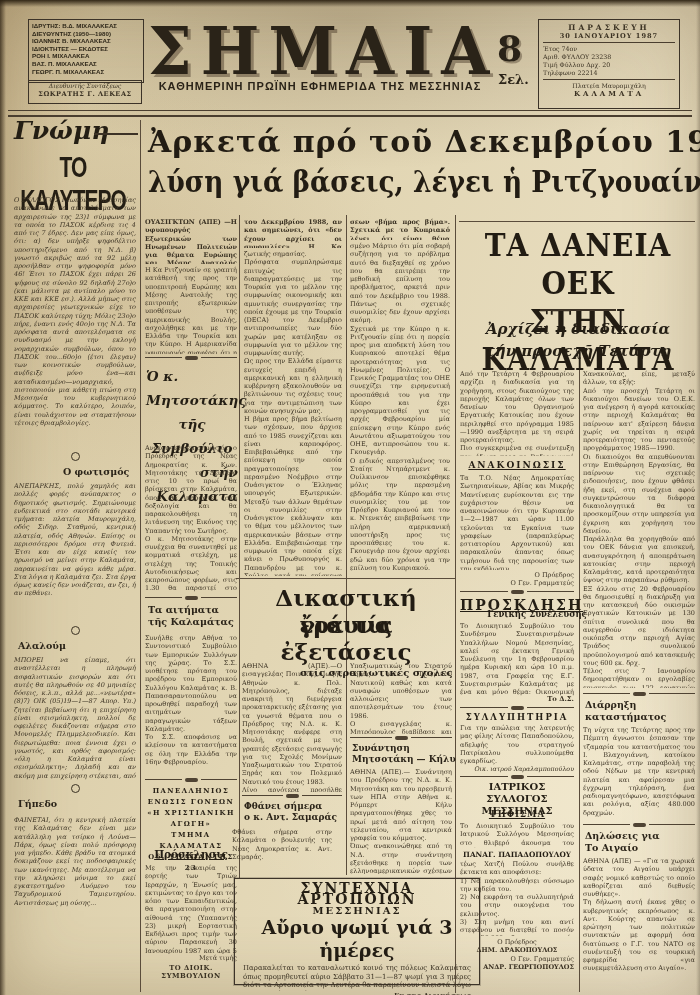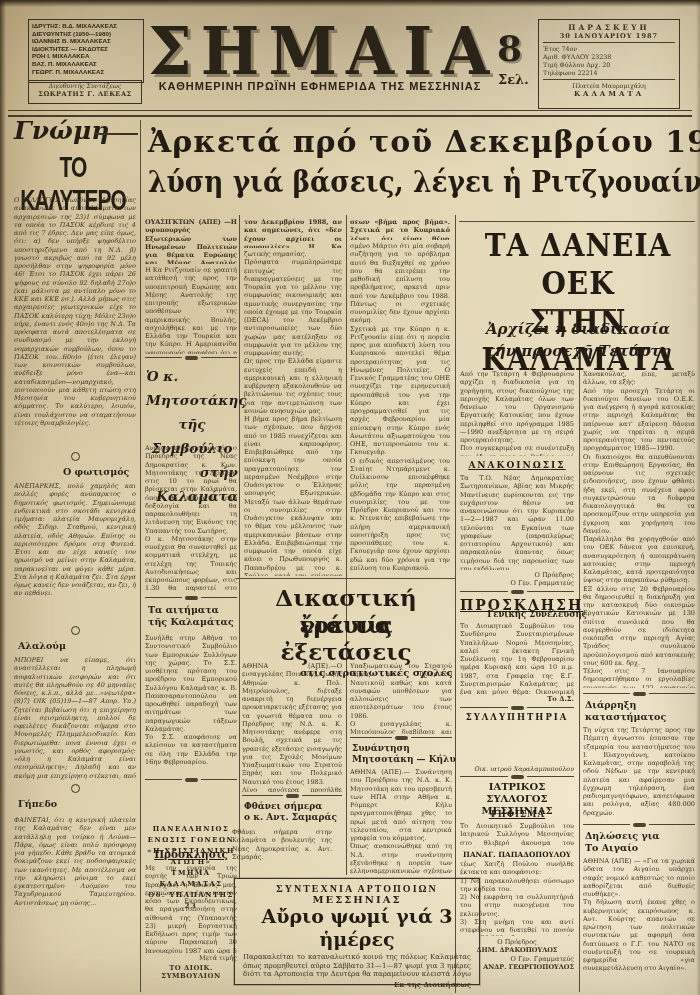--- a/index.html
+++ b/index.html
@@ -133,21 +133,21 @@
   <div class="abs sec-head" style="left:148px;top:604px;font-size:9.5px;line-height:12px;">
     <div>Τα αιτήματα</div>
     <div>τῆς Καλαμάτας</div>
   </div>
   <div class="abs t" style="left:145px;top:634px;width:92px;height:140px;">Συνήλθε στην Αθήνα το Συντονιστικό Συμβούλιο των Εμπορικών Συλλόγων της χώρας. Το Σ.Σ. υιοθέτησε πρόταση του προέδρου του Εμπορικού Συλλόγου Καλαμάτας κ. Β. Παπασαραντοπούλου να προωθηθεί παραδοχή των αιτημάτων των παραγωγικών τάξεων Καλαμάτας.
 Το Σ.Σ. αποφάσισε να κλείσουν τα καταστήματα σε όλη την Ελλάδα την 16ην Φεβρουαρίου.</div>
 
   <div class="orn" style="left:145px;top:778px;width:92px;">
       <i></i>
     </div>
-  <div class="abs ctr tb" style="left:143px;top:824px;width:96px;font-size:6.8px;line-height:11px;letter-spacing:1.5px;color:#2a2318;">
+  <div class="abs ctr tb" style="left:143px;top:786px;width:96px;font-size:6.8px;line-height:11px;letter-spacing:1.5px;color:#2a2318;">
     <div>ΠΑΝΕΛΛΗΝΙΟΣ</div>
     <div>ΕΝΩΣΙΣ ΓΟΝΕΩΝ</div>
     <div>«Η ΧΡΙΣΤΙΑΝΙΚΗ ΑΓΩΓΗ»</div>
     <div>ΤΜΗΜΑ ΚΑΛΑΜΑΤΑΣ</div>
     <div>Οδ. ΥΠΑΠΑΝΤΗΣ 23</div>
   </div>
   <div class="abs ctr tb" style="left:143px;top:848px;width:96px;font-size:10.5px;text-decoration:underline;color:#241e14;">Πρόσκλησις</div>
   <div class="abs t" style="left:145px;top:864px;width:92px;height:90px;">Με την ευκαιρία της εορτής των Τριών Ιεραρχών, η Ένωσίς μας, εκτιμώντας το έργο και τον κόπο των Εκπαιδευτικών, θα πραγματοποιήση στην αίθουσά της (Υπαπαντής 23) μικρή Εορταστική Εκδήλωσι προς τιμήν των αύριον Παρασκευή 30 Ιανουαρίου 1987 και ώρα 5 μ.μ. Στο τέλος θα επακολουθήση δεξίωσι.
 Παρακαλείσθε να συμμετάσχετε.</div>
   <div class="abs" style="left:145px;top:954px;width:92px;text-align:right;font-size:6.5px;">Μετά τιμής</div>
@@ -174,21 +174,21 @@
       <i></i>
     </div>
   <div class="abs sec-head" style="left:352px;top:743px;font-size:9px;line-height:11px;">
     <div>Συνάντηση</div>
     <div>Μητσοτάκη — Κήλυ</div>
   </div>
   <div class="abs t" style="left:350px;top:768px;width:102px;height:106px;">ΑΘΗΝΑ (ΑΠΕ).— Συνάντηση του Προέδρου της Ν.Δ. κ. Κ. Μητσοτάκη και του πρεσβευτή των ΗΠΑ στην Αθήνα κ. Ρόμπερτ Κήλυ πραγματοποιήθηκε χθες το πρωί μετά από αίτηση του τελευταίου, στα κεντρικά γραφεία του κόμματος.
 Όπως ανακοινώθηκε από τη Ν.Δ. στην συνάντηση εξετάσθηκε η πορεία των ελληνοαμερικανικών σχέσεων και η κατάσταση στην περιοχή.</div>
 
   <div class="abs box" style="left:234px;top:878px;width:228px;height:97px;padding:4px 8px;box-shadow:0 0 0 1px rgba(60,51,40,.25);">
-    <div class="ctr tb" style="font-size:10px;line-height:11px;letter-spacing:2px;color:#241e14;font-family:Liberation Serif, serif;">ΣΥΝΤΕΧΝΙΑ ΑΡΤΟΠΟΙΩΝ</div>
+    <div class="ctr tb" style="font-size:14px;line-height:11px;letter-spacing:2px;color:#241e14;">ΣΥΝΤΕΧΝΙΑ ΑΡΤΟΠΟΙΩΝ</div>
     <div class="ctr tb" style="font-size:10px;line-height:11px;letter-spacing:2px;color:#241e14;">ΜΕΣΣΗΝΙΑΣ</div>
     <div class="ctr hl" style="font-size:19px;line-height:23px;white-space:normal;">Αὔριο ψωμί γιά 3 ἡμέρες</div>
     <div class="t" style="font-size:7px;line-height:8.6px;margin-top:2px;height:27px;">Παρακαλείται το καταναλωτικό κοινό της πόλεως Καλαμάτας όπως προμηθευτεί αύριο Σάββατο 31—1—87 ψωμί για 3 ημέρες διότι τα Αρτοποιεία την Δευτέρα θα παραμείνουν κλειστά λόγω της τοπικής εορτής.</div>
     <div style="text-align:right;font-size:7px;font-weight:bold;">Εκ της Διοικήσεως</div>
   </div>
 
   <div class="abs ctr" style="left:458px;top:227px;width:240px;font:bold 28px/34px 'DejaVu Serif',serif;color:#221c13;transform:scaleY(1.12);transform-origin:center top;letter-spacing:1px;">
     <div>ΤΑ ΔΑΝΕΙΑ ΟΕΚ</div>
     <div>ΣΤΗΝ ΚΑΛΑΜΑΤΑ</div>
   </div>
@@ -218,20 +218,21 @@
     </div>
   <div class="abs ctr tb" style="left:460px;top:597px;width:114px;font-size:14px;letter-spacing:2px;color:#241e14;text-decoration:underline;">ΠΡΟΣΚΛΗΣΗ</div>
   <div class="abs ctr tb" style="left:460px;top:609px;width:114px;font-size:8.5px;color:#241e14;margin-left:20px;">Γενικής Συνέλευσης</div>
   <div class="abs t" style="left:460px;top:622px;width:114px;height:74px;">Το Διοικητικό Συμβούλιο του Συνδέσμου Συνεταιρισμένων Υπαλλήλων Νομού Μεσσηνίας, καλεί σε έκτακτη Γενική Συνέλευση την 1η Φεβρουαρίου ημέρα Κυριακή και ώρα 10 π.μ. 1987, στα Γραφεία της Ε.Γ. Συνεταιρισμών Καλαμάτας με ένα και μόνο θέμα: Οικονομική ενίσχυση στους πληγέντες από τους σεισμούς αδελφούς της Καλαμάτας και περιοχής.</div>
   <div class="abs" style="left:460px;top:695px;width:114px;text-align:right;font-size:6.8px;font-weight:bold;">Το Δ.Σ.</div>
 
   <div class="orn" style="left:460px;top:706px;width:114px;">
       <i></i>
     </div>
   <div class="abs ctr tb" style="left:460px;top:712px;width:114px;font-size:8.5px;letter-spacing:2px;color:#241e14;">ΣΥΛΛΥΠΗΤΗΡΙΑ</div>
+  <div class="abs t" style="left:460px;top:724px;width:114px;height:42px;">Για την απώλεια της λατρευτής μας φίλης Λίτσας Παπαδοπούλου, αδελφής του στρατηγού Πατρίκαλου συλλυπούμεθα εγκαρδίως.</div>
   <div class="abs ti" style="left:460px;top:765px;width:114px;text-align:right;font-size:6.3px;">Οικ. ιατρού Χαραλαμποπούλου</div>
 
   <div class="orn" style="left:460px;top:775px;width:114px;">
       <i></i>
     </div>
   <div class="abs ctr tb" style="left:458px;top:781px;width:118px;font-size:10px;line-height:12px;color:#241e14;">
     <div>ΙΑΤΡΙΚΟΣ ΣΥΛΛΟΓΟΣ</div>
     <div>ΜΕΣΣΗΝΙΑΣ</div>
   </div>
   <div class="abs ctr tb" style="left:460px;top:809px;width:114px;font-size:8.5px;letter-spacing:1px;text-decoration:underline;color:#241e14;">ΨΗΦΙΣΜΑ</div>

